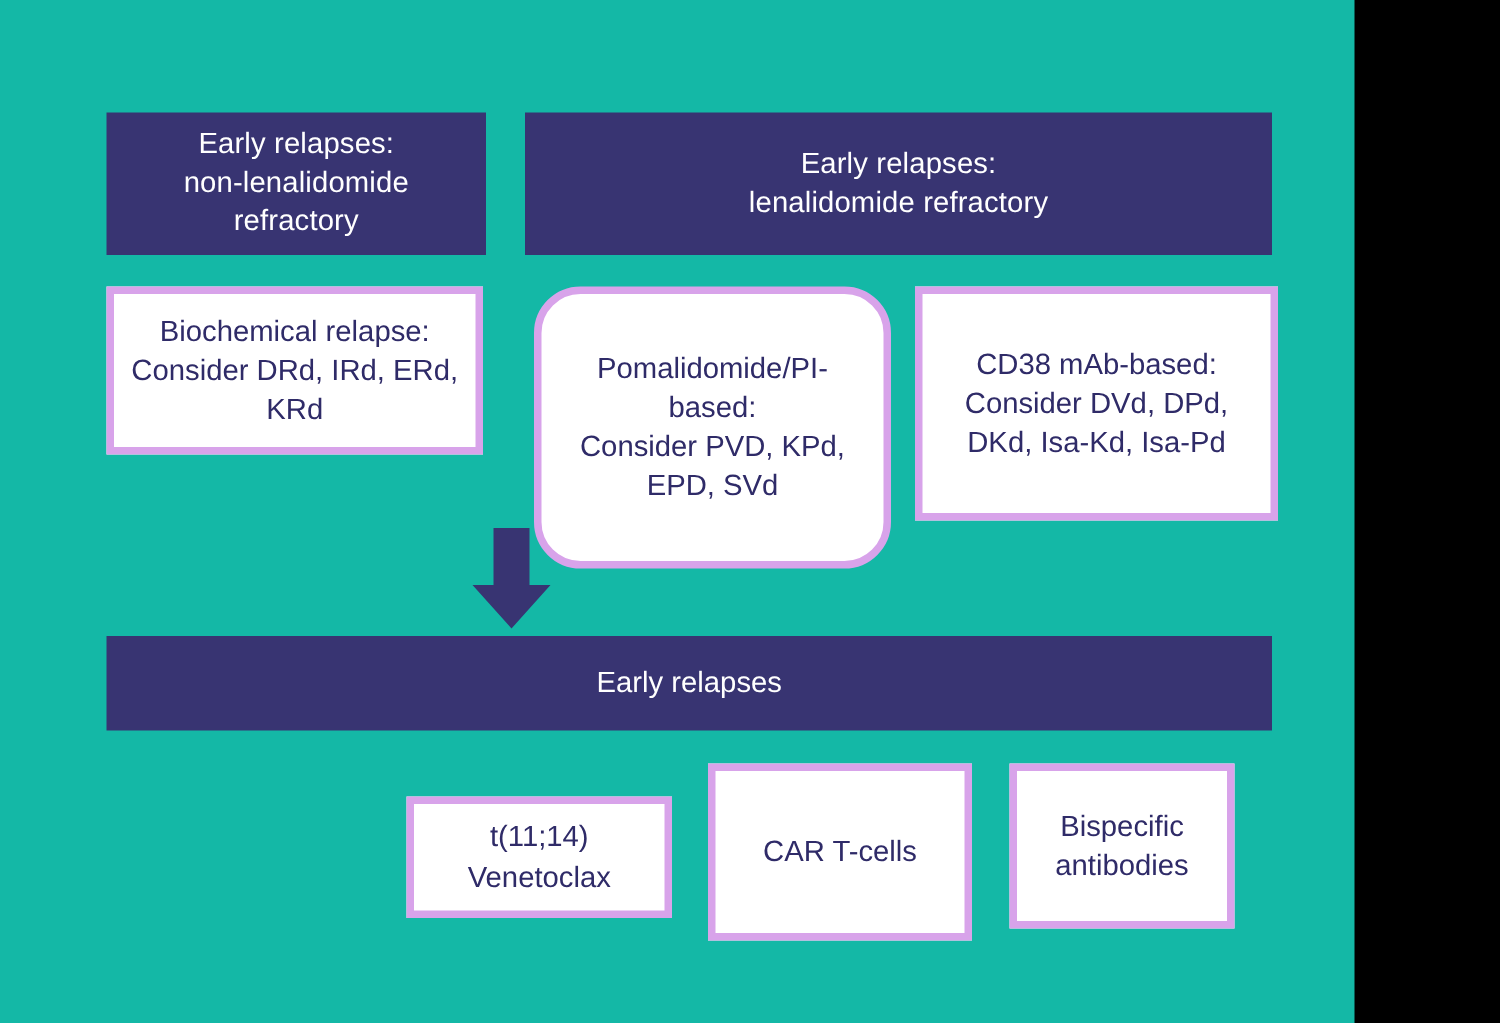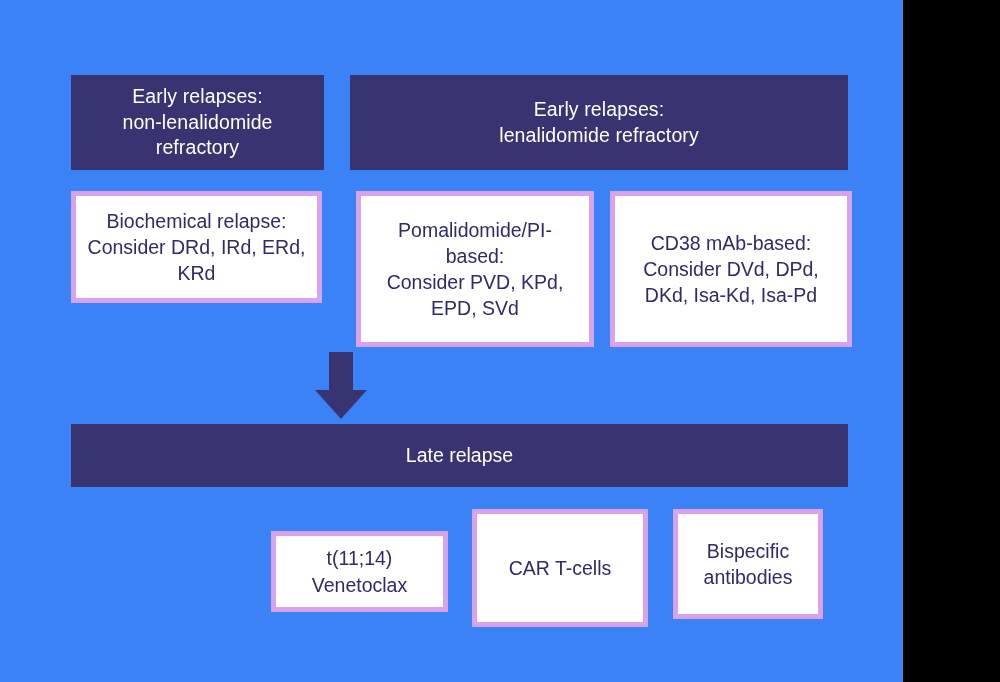--- a/index.html
+++ b/index.html
@@ -5,21 +5,21 @@
 <style>
   html, body {
     margin: 0;
     padding: 0;
     background: #ffffff;
   }
   #canvas {
     position: relative;
     width: 1000px;
     height: 682px;
-    background: #3b82f6;
+    background: #14b8a6;
     overflow: hidden;
     font-family: "Liberation Sans", sans-serif;
   }
   .rightbar {
     position: absolute;
     top: 0;
     left: 903px;
     width: 97px;
     height: 682px;
     background: #000000;
@@ -85,36 +85,36 @@
 non-lenalidomide
 refractory</div>
 
   <div class="header-box" style="left:350px; top:75px; width:498px; height:95px;">Early relapses:
 lenalidomide refractory</div>
 
   <div class="opt-box" style="left:71px; top:191px; width:251px; height:112px;">Biochemical relapse:
 Consider DRd, IRd, ERd,
 KRd</div>
 
-  <div class="opt-box" style="left:356px; top:191px; width:238px; height:156px;">Pomalidomide/PI-
+  <div class="opt-box" style="left:356px; top:191px; width:238px; height:188px;border-radius:31px;">Pomalidomide/PI-
 based:
 Consider PVD, KPd,
 EPD, SVd</div>
 
   <div class="opt-box" style="left:610px; top:191px; width:242px; height:156px;">CD38 mAb-based:
 Consider DVd, DPd,
 DKd, Isa-Kd, Isa-Pd</div>
 
   <div class="arrow">
     <svg width="54" height="68" viewBox="0 0 54 68" aria-hidden="true">
       <polygon points="15,0 39,0 39,38 53,38 27,67 1,38 15,38" fill="#383472"></polygon>
     </svg>
   </div>
 
-  <div class="band" style="left:71px; top:424px; width:777px; height:63px;">Late relapse</div>
+  <div class="band" style="left:71px; top:424px; width:777px; height:63px;">Early relapses</div>
 
 
   <div class="opt-box" style="left:271px; top:485px; width:177px; height:81px;margin-top:46px;">t(11;14)
 Venetoclax</div>
 
   <div class="opt-box" style="left:472px; top:509px; width:176px; height:118px;">CAR T-cells</div>
 
   <div class="opt-box" style="left:673px; top:509px; width:150px; height:110px;">Bispecific
 antibodies</div>
 

